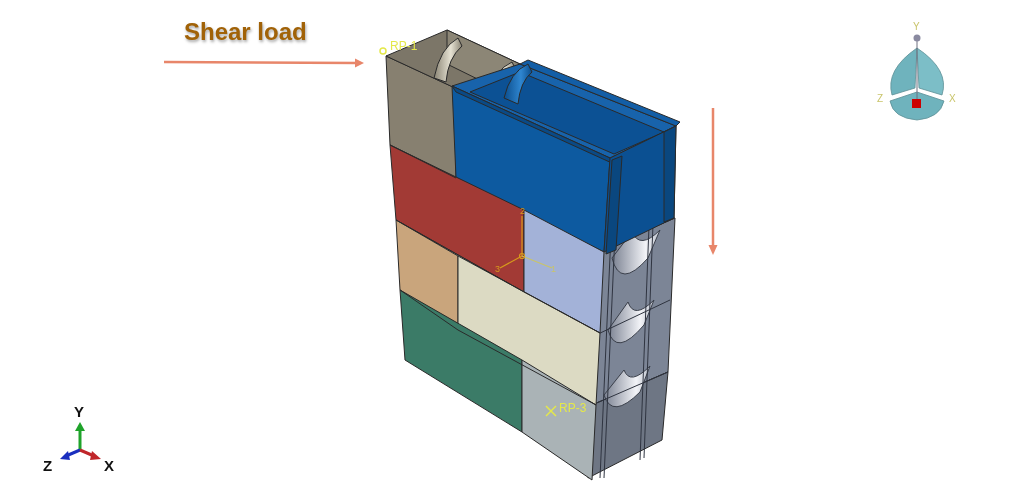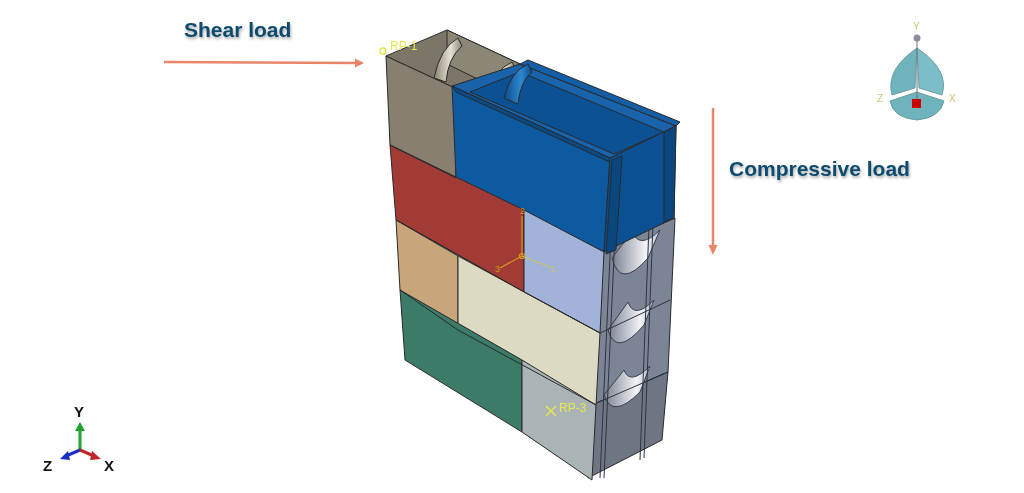--- a/index.html
+++ b/index.html
@@ -1,34 +1,33 @@
 <!DOCTYPE html>
 <html><head>
 <meta charset="utf-8">
 <style>
   html, body { margin: 0; padding: 0; background: #ffffff; }
   body { width: 1024px; height: 493px; position: relative; overflow: hidden;
          font-family: "Liberation Sans", "DejaVu Sans", sans-serif; }
   .viewport { position: absolute; left: 0; top: 0; width: 1024px; height: 493px; background: #ffffff; }
-  .label { position: absolute; font-weight: bold; color: #0c4a6e; font-size: 21px;
+  .label { position: absolute; font-weight: bold; color: #a16207; font-size: 24px;
            text-shadow: 1px 2px 3px rgba(0,0,0,0.35); white-space: nowrap; }
   #shear-label { left: 184px; top: 18px; }
   #compressive-label { left: 729px; top: 157px; }
   svg { position: absolute; left: 0; top: 0; }
   .rp-text { font-family: "Liberation Sans", sans-serif; font-size: 12px; fill: #e4e84a; }
   .triad-text { font-family: "Liberation Sans", sans-serif; font-size: 15px; font-weight: bold; fill: #111; }
   .vt-text { font-family: "Liberation Sans", sans-serif; font-size: 10px; fill: #c9c46a; }
 </style>
 </head>
 <body>
 
 <div class="viewport">
 
   <div class="label" id="shear-label">Shear load</div>
-  <div class="label" id="compressive-label">Compressive load</div>
 
   <svg width="1024" height="493" viewBox="0 0 1024 493">
     <defs>
       <linearGradient id="grooveBlue" x1="0" x2="1" y1="0" y2="0">
         <stop offset="0" stop-color="#0b4d8c"></stop>
         <stop offset="0.6" stop-color="#2f86d0"></stop>
         <stop offset="1" stop-color="#0b4d8c"></stop>
       </linearGradient>
       <linearGradient id="grooveGray" x1="0" x2="1" y1="0" y2="0">
         <stop offset="0" stop-color="#8a8474"></stop>

